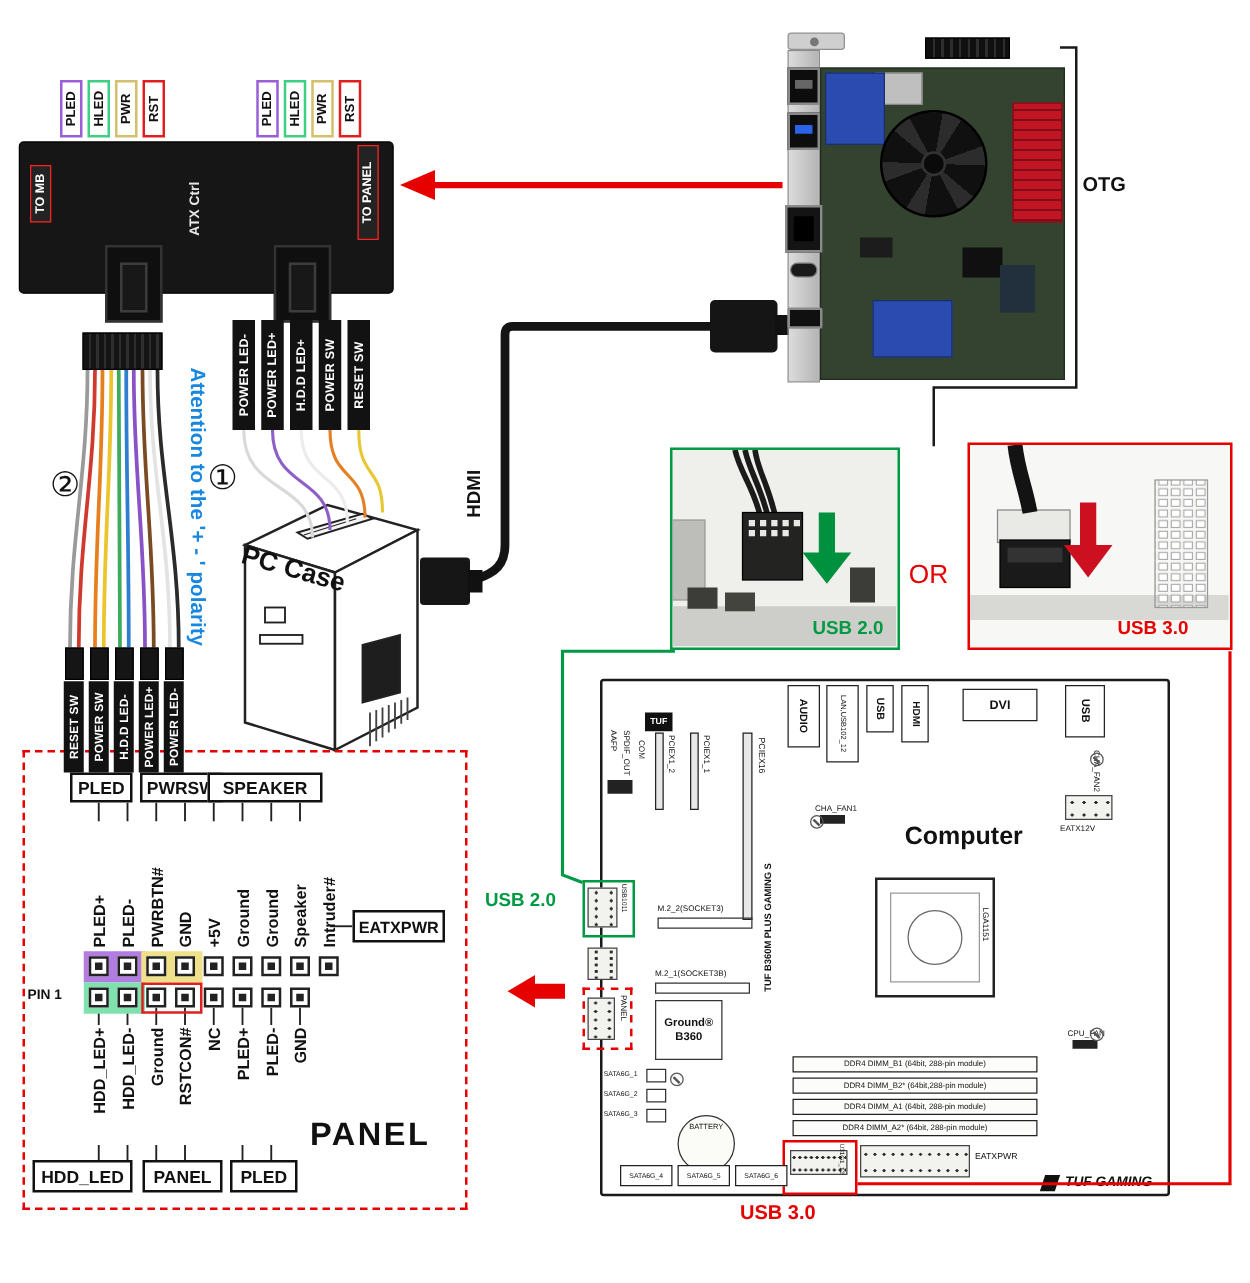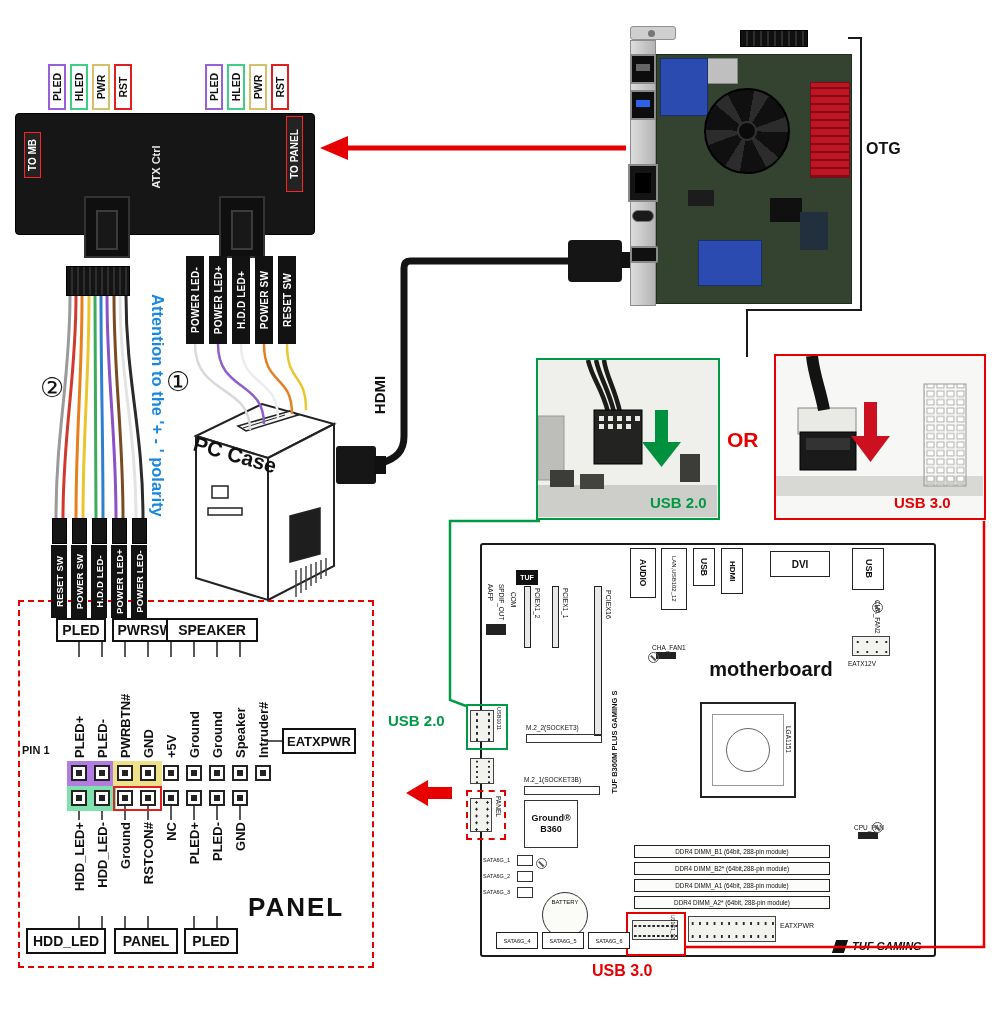--- a/index.html
+++ b/index.html
@@ -146,21 +146,21 @@
 <div class="pin" style="left:255px;top:765px"></div>
 <div class="pin" style="left:71px;top:790px"></div>
 <div class="pin" style="left:94px;top:790px"></div>
 <div class="pin" style="left:117px;top:790px"></div>
 <div class="pin" style="left:140px;top:790px"></div>
 <div class="pin" style="left:163px;top:790px"></div>
 <div class="pin" style="left:186px;top:790px"></div>
 <div class="pin" style="left:209px;top:790px"></div>
 <div class="pin" style="left:232px;top:790px"></div>
 
-<div class="abs" style="left:22px;top:744px;font-size:11px;font-weight:bold">PIN 1</div>
+<div class="abs" style="left:22px;top:790px;font-size:11px;font-weight:bold">PIN 1</div>
 
 <div class="vl end pt" style="left:71px;top:916px;width:94px;height:16px">HDD_LED+</div>
 <div class="vl end pt" style="left:94px;top:916px;width:94px;height:16px">HDD_LED-</div>
 <div class="vl end pt" style="left:117px;top:916px;width:94px;height:16px">Ground</div>
 <div class="vl end pt" style="left:140px;top:916px;width:94px;height:16px">RSTCON#</div>
 <div class="vl end pt" style="left:163px;top:916px;width:94px;height:16px">NC</div>
 <div class="vl end pt" style="left:186px;top:916px;width:94px;height:16px">PLED+</div>
 <div class="vl end pt" style="left:209px;top:916px;width:94px;height:16px">PLED-</div>
 <div class="vl end pt" style="left:232px;top:916px;width:94px;height:16px">GND</div>
 
@@ -271,21 +271,21 @@
           <rect x="88" y="64" width="5" height="5"></rect>
     </g>
     <g fill="#00913f">
       <rect x="117" y="50" width="13" height="34"></rect>
       <polygon points="104,82 143,82 123.5,107"></polygon>
     </g>
   </svg>
   <div class="abs" style="left:112px;top:134px;font-size:15px;font-weight:bold;color:#009a44">USB 2.0</div>
 </div>
 
-<div class="abs" style="left:727px;top:428px;font-size:21px;font-weight:bold;color:#e60000">OR</div>
+<div class="abs" style="left:727px;top:448px;font-size:21px;font-weight:normal;color:#e60000">OR</div>
 
 <div class="abs" style="left:774px;top:354px;width:212px;height:166px;border:2.5px solid #e60000;background:#f7f7f5">
   <svg width="207" height="161">
     <defs>
       <pattern id="pg" width="10" height="8.5" patternUnits="userSpaceOnUse">
         <rect x="1" y="1" width="7" height="5.5" fill="#ffffff" stroke="#a0a0a0" stroke-width="0.8"></rect>
       </pattern>
     </defs>
     <rect x="0" y="120" width="207" height="20" fill="#d8d8d4"></rect>
     <rect x="148" y="28" width="42" height="102" fill="url(#pg)" stroke="#999"></rect>
@@ -335,21 +335,21 @@
 <div class="vtiny" style="left:605px;top:590px;height:50px;font-size:7px">PCIEX16</div>
 <div class="vl" style="left:608px;top:798px;width:112px;height:13px;font-size:7.5px;font-weight:bold">TUF B360M PLUS GAMING S</div>
 
 <div class="flab" style="left:652px;top:644px">CHA_FAN1</div>
 <div class="fhdr" style="left:656px;top:652px;width:20px;height:7px"></div>
 <div class="vtiny" style="left:873px;top:600px;height:44px">CHA_FAN2</div>
 <div class="abs dots" style="left:852px;top:636px;width:38px;height:20px;background-size:9.5px 10px"></div>
 <div class="flab" style="left:848px;top:660px">EATX12V</div>
 
 <div class="abs" style="left:676px;top:656px;width:190px;text-align:center;font-size:20px;font-weight:bold;line-height:27px">
-  <div>motherboard</div>
+  <div>Computer</div>
 </div>
 
 <div class="abs dots" style="left:470px;top:710px;width:24px;height:32px;background-size:12px 6.4px"></div>
 <div class="vtiny" style="left:495px;top:707px;height:40px;font-size:5.5px">USB1011</div>
 <div class="abs" style="left:466px;top:704px;width:42px;height:46px;border:2.5px solid #009a44"></div>
 
 <div class="abs dots" style="left:470px;top:758px;width:24px;height:26px;background-size:12px 5.2px"></div>
 
 <div class="abs dots" style="left:470px;top:798px;width:22px;height:34px;background-size:11px 6.8px"></div>
 <div class="vtiny" style="left:494px;top:796px;height:44px">PANEL</div>

